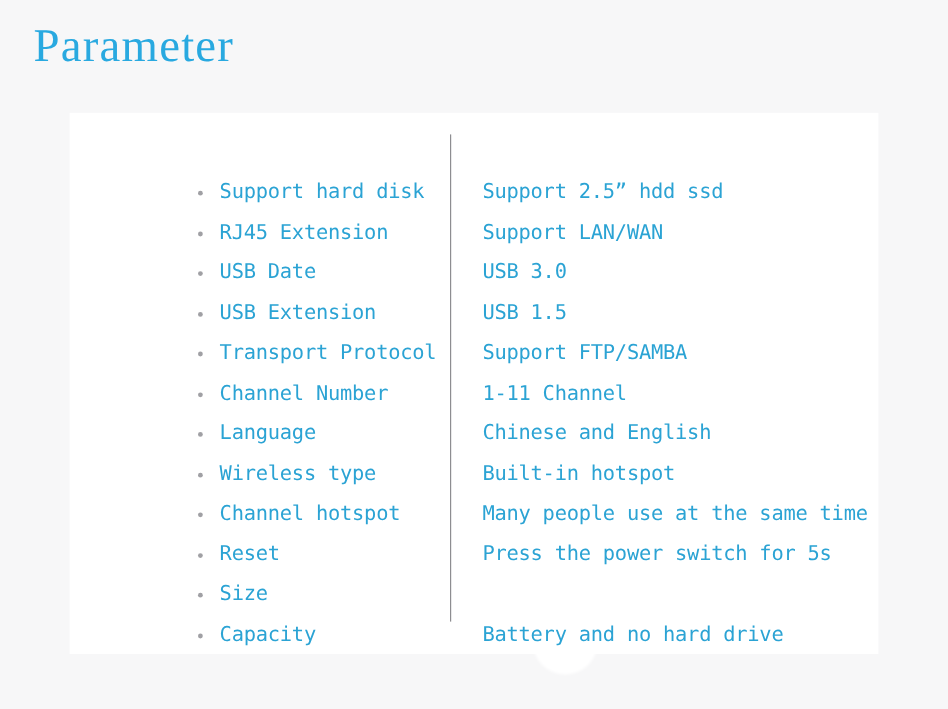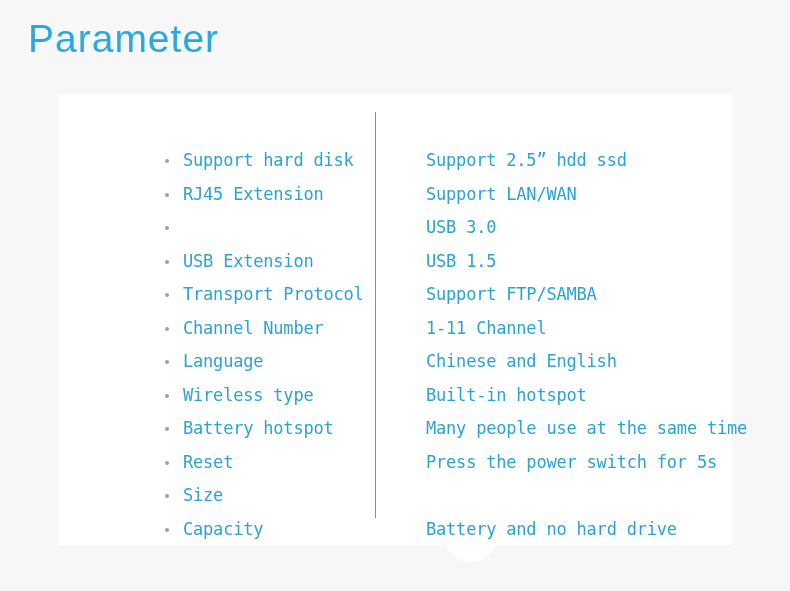--- a/index.html
+++ b/index.html
@@ -19,21 +19,21 @@
     width: 790px;
     height: 591px;
     background: #f7f7f8;
     overflow: hidden;
   }
   
   .page-title {
     position: absolute;
     left: 28px;
     top: 14px;
-    font-family: Liberation Sans, sans-serif;
+    font-family: Liberation Serif, serif;
     font-size: 39px;
     line-height: 50px;
     letter-spacing: 1px;
     color: #29a9e0;
     font-weight: 400;
     white-space: nowrap;
   }
   
   .spec-card {
     position: absolute;
@@ -92,21 +92,21 @@
     top: 0;
     font-family: "DejaVu Sans Mono", "Liberation Mono", monospace;
     font-size: 17px;
     line-height: 28px;
     color: #2ba3d4;
     white-space: nowrap;
     letter-spacing: -0.2px;
   }
   .row-value {
     position: absolute;
-    left: 426px;
+    left: 402px;
     top: 0;
     font-family: "DejaVu Sans Mono", "Liberation Mono", monospace;
     font-size: 17px;
     line-height: 28px;
     color: #2ba3d4;
     white-space: nowrap;
     letter-spacing: -0.2px;
   }
   .row-value .unit {
     font-size: 13px;
@@ -130,20 +130,21 @@
         <span class="row-label">Support hard disk</span>
         <span class="row-value">Support 2.5” hdd ssd</span>
       </div>
       <div class="spec-row" style="top: 151.5px;">
         <span class="row-bullet"></span>
         <span class="row-label">RJ45 Extension</span>
         <span class="row-value">Support LAN/WAN</span>
       </div>
       <div class="spec-row" style="top: 185px;">
         <span class="row-bullet"></span>
+        <span class="row-label">USB Date</span>
         <span class="row-value">USB 3.0</span>
       </div>
       <div class="spec-row" style="top: 218.5px;">
         <span class="row-bullet"></span>
         <span class="row-label">USB Extension</span>
         <span class="row-value">USB 1.5</span>
       </div>
       <div class="spec-row" style="top: 252px;">
         <span class="row-bullet"></span>
         <span class="row-label">Transport Protocol</span>
@@ -159,21 +160,21 @@
         <span class="row-label">Language</span>
         <span class="row-value">Chinese and English</span>
       </div>
       <div class="spec-row" style="top: 352.5px; padding-left: 24px;">
         <span class="row-bullet"></span>
         <span class="row-label">Wireless type</span>
         <span class="row-value">Built-in hotspot</span>
       </div>
       <div class="spec-row" style="top: 386px;">
         <span class="row-bullet"></span>
-        <span class="row-label">Battery hotspot</span>
+        <span class="row-label">Channel hotspot</span>
         <span class="row-value">Many people use at the same time</span>
       </div>
       <div class="spec-row" style="top: 419.5px;">
         <span class="row-bullet"></span>
         <span class="row-label">Reset</span>
         <span class="row-value">Press the power switch for 5s</span>
       </div>
       <div class="spec-row" style="top: 453px;">
         <span class="row-bullet"></span>
         <span class="row-label">Size</span>

